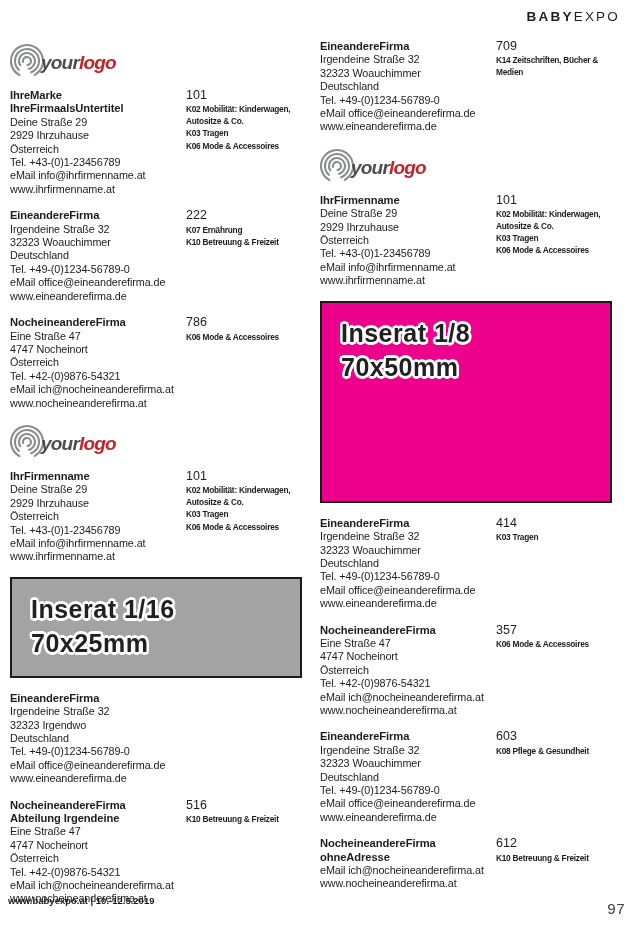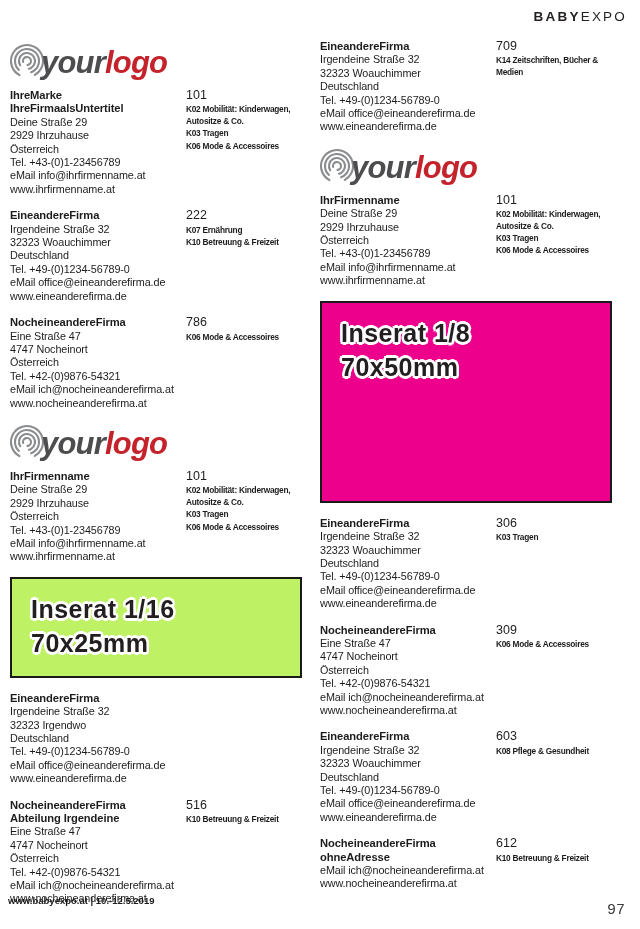--- a/index.html
+++ b/index.html
@@ -3,39 +3,39 @@
 <meta charset="utf-8">
 <style>
   html,body{margin:0;padding:0;}
   body{
     width:640px;height:929px;position:relative;overflow:hidden;
     background:#ffffff;color:#1c1c1c;
     font-family:"Liberation Sans","DejaVu Sans",sans-serif;
     -webkit-font-smoothing:antialiased;
   }
   
-  .brand{position:absolute;top:9px;right:13px;font-size:13.5px;letter-spacing:2.2px;color:#231f20;}
+  .brand{position:absolute;top:9px;right:20px;font-size:13.5px;letter-spacing:2.2px;color:#231f20;}
   .brand .b{font-weight:bold;}
   .brand .l{font-weight:normal;}
   
   .col{position:absolute;width:296px;}
   #left-col{left:10px;top:42px;}
   #right-col{left:320px;top:40px;}
   
   .listing{margin-bottom:13px;}
   .lrow{display:grid;grid-template-columns:176px 118px;}
   .info{font-size:10.8px;line-height:13.4px;letter-spacing:-0.1px;color:#1c1c1c;}
   .info .name{font-weight:bold;font-size:11.2px;white-space:nowrap;}
   .info .line{white-space:nowrap;}
   .codes{font-size:8.3px;line-height:11.4px;letter-spacing:-0.25px;font-weight:bold;color:#1c1c1c;padding-top:1px;}
   .booth{font-size:12.5px;letter-spacing:0;margin-bottom:3px;font-weight:normal;}
   .cat{margin-bottom:1px;}
   
   .ylogo{display:flex;align-items:center;height:40px;margin:0 0 7px -2px;}
-  .ylogo .ytext{font-style:italic;font-weight:bold;font-size:31px;letter-spacing:-0.8px;margin-left:-7px;margin-top:2px;}
+  .ylogo .ytext{font-style:italic;font-weight:bold;font-size:19px;letter-spacing:-0.8px;margin-left:-7px;margin-top:2px;}
   .ylogo .yyour{color:#4d4d4f;}
   .ylogo .ylog{color:#c5232b;}
   
   .ad{border:2px solid #eab308;margin:5px 0 14px 0;padding:13px 0 0 19px;box-sizing:border-box;width:292px;}
   .ad-line{
     font-weight:bold;font-size:25px;line-height:34px;color:#231f20;letter-spacing:0.5px;
     text-shadow:-2px -2px 0 #fff,2px -2px 0 #fff,-2px 2px 0 #fff,2px 2px 0 #fff,
                  0 -2.6px 0 #fff,0 2.6px 0 #fff,-2.6px 0 0 #fff,2.6px 0 0 #fff;
   }
   
@@ -139,21 +139,21 @@
           <div class="line">www.ihrfirmenname.at</div>
         </div>
         <div class="codes">
           <div class="booth">101</div>
           <div class="cat">K02 Mobilität: Kinderwagen, Autositze &amp; Co.</div>
           <div class="cat">K03 Tragen</div>
           <div class="cat">K06 Mode &amp; Accessoires</div>
         </div>
       </div>
     </div>
-    <div class="ad" style="background: #bef264; height: 101px; border-color: rgb(26, 26, 26);">
+    <div class="ad" style="background: #a3a3a3; height: 101px; border-color: rgb(26, 26, 26);">
       <div class="ad-line">Inserat 1/16</div>
       <div class="ad-line">70x25mm</div>
     </div>
     <div class="listing">
       <div class="lrow">
         <div class="info">
           <div class="name">EineandereFirma</div>
           <div class="line">Irgendeine Straße 32</div>
           <div class="line">32323 Irgendwo</div>
           <div class="line">Deutschland</div>
@@ -239,38 +239,38 @@
         <div class="info">
           <div class="name">EineandereFirma</div>
           <div class="line">Irgendeine Straße 32</div>
           <div class="line">32323 Woauchimmer</div>
           <div class="line">Deutschland</div>
           <div class="line">Tel. +49-(0)1234-56789-0</div>
           <div class="line">eMail office@eineanderefirma.de</div>
           <div class="line">www.eineanderefirma.de</div>
         </div>
         <div class="codes">
-          <div class="booth">306</div>
+          <div class="booth">414</div>
           <div class="cat">K03 Tragen</div>
         </div>
       </div>
     </div>
     <div class="listing">
       <div class="lrow">
         <div class="info">
           <div class="name">NocheineandereFirma</div>
           <div class="line">Eine Straße 47</div>
           <div class="line">4747 Nocheinort</div>
           <div class="line">Österreich</div>
           <div class="line">Tel. +42-(0)9876-54321</div>
           <div class="line">eMail ich@nocheineanderefirma.at</div>
           <div class="line">www.nocheineanderefirma.at</div>
         </div>
         <div class="codes">
-          <div class="booth">309</div>
+          <div class="booth">357</div>
           <div class="cat">K06 Mode &amp; Accessoires</div>
         </div>
       </div>
     </div>
     <div class="listing">
       <div class="lrow">
         <div class="info">
           <div class="name">EineandereFirma</div>
           <div class="line">Irgendeine Straße 32</div>
           <div class="line">32323 Woauchimmer</div>

